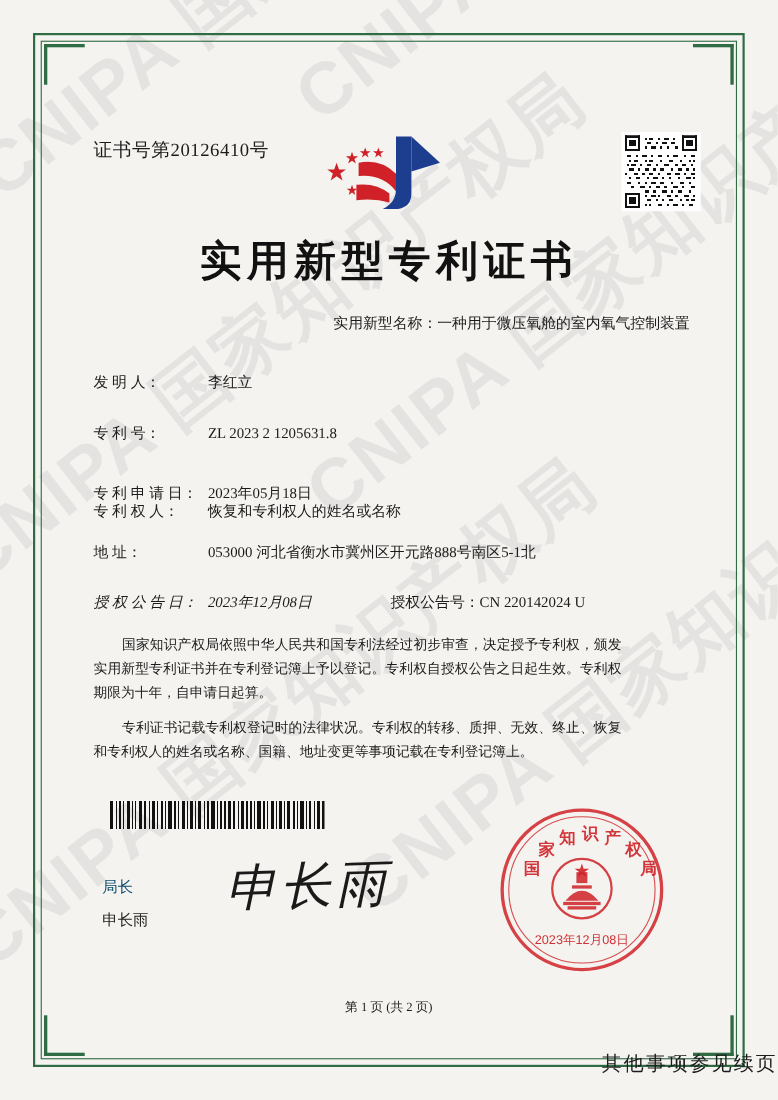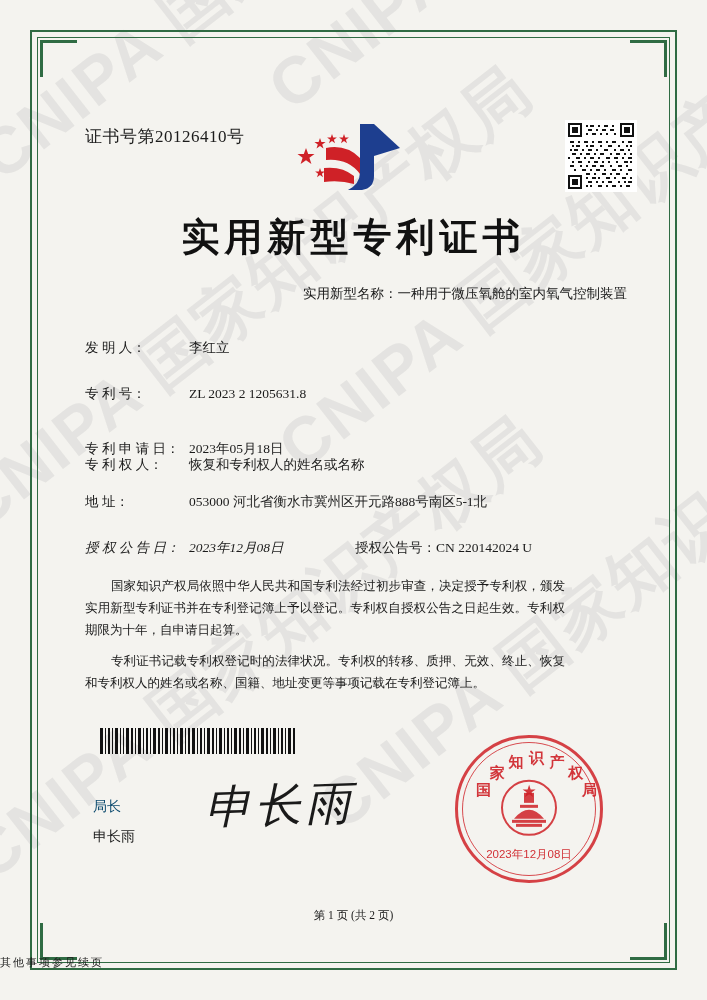--- a/index.html
+++ b/index.html
@@ -282,22 +282,22 @@
     text-align: center;
     font-size: 11.5px;
     color: #1b1b1b;
   }
 
   #bottom-note {
     position: absolute;
     left: 0;
     right: 0;
     top: 955px;
-    text-align: left;
-    font-size: 11px;
+    text-align: right;
+    font-size: 18px;
     letter-spacing: 2px;
     color: #1b1b1b;
     z-index: 3;
   }
 </style>
 </head>
 <body>
 
 <div id="watermark">
   <div class="wm" style="left:-40px; top:130px; font-size:66px;">CNIPA 国家知识产权局</div>

